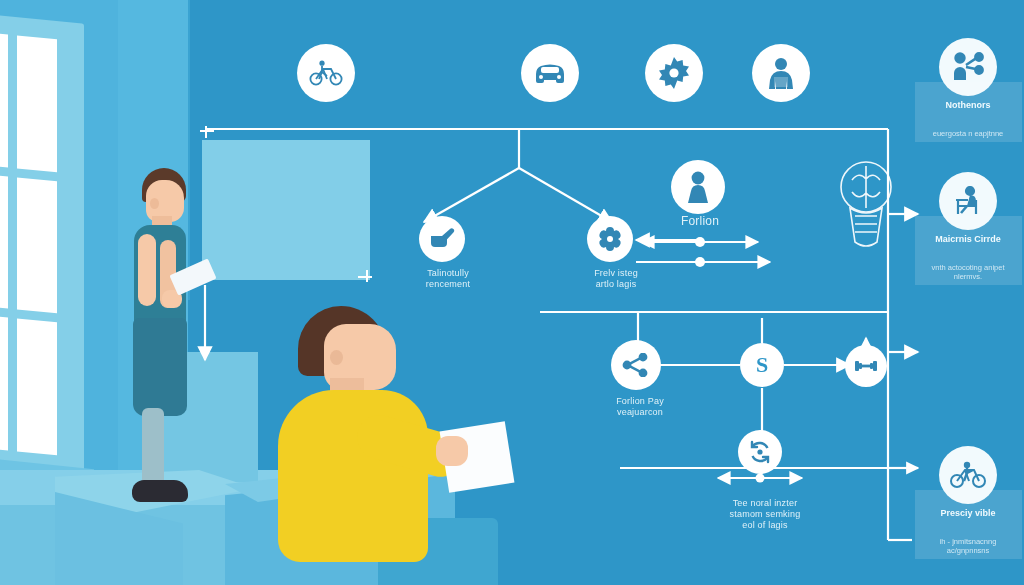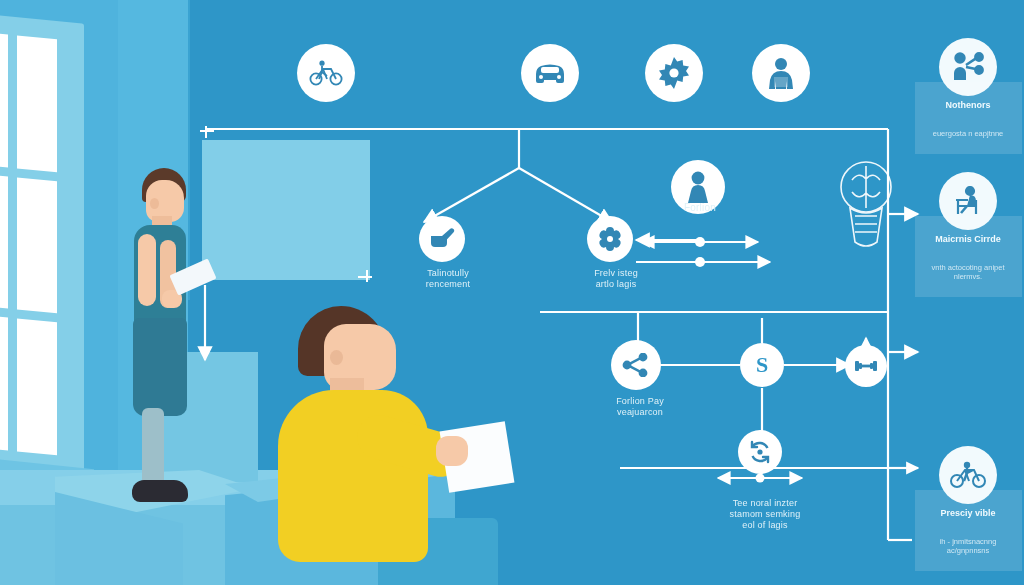--- a/index.html
+++ b/index.html
@@ -85,21 +85,21 @@
     border-radius:50%;background:#ffffff;box-shadow:0 0 0 0 rgba(0,0,0,0);}
   .node svg{display:block;}
   .node-label{position:absolute;text-align:center;color:#dff1f8;font-size:9px;line-height:11px;
     width:110px;left:50%;transform:translateX(-50%);filter:blur(.35px);letter-spacing:.2px;}
   .node-wrap{position:absolute;}
 
   
   .card{position:absolute;right:8px;width:96px;display:flex;flex-direction:column;align-items:center;}
   .card-badge{width:58px;height:58px;border-radius:50%;background:#f2fafd;display:flex;
     align-items:center;justify-content:center;}
-  .card-body{margin-top:-14px;padding:18px 6px 16px;width:107px;box-sizing:border-box;
+  .card-body{margin-top:-14px;padding:18px 6px 4px;width:107px;box-sizing:border-box;
     background:rgba(255,255,255,.14);text-align:center;}
   .card-title{color:#f0fafe;font-size:9px;font-weight:bold;line-height:11px;filter:blur(.3px);}
   .card-desc{color:#cfe8f4;font-size:7.5px;line-height:9px;margin-top:18px;filter:blur(.45px);}
   .s-letter{font-size:22px;font-weight:bold;color:#2e96c8;font-family:"Liberation Serif",serif;line-height:1;}
 </style>
 </head>
 <body>
 
 <div id="scene">
 
@@ -280,21 +280,21 @@
     </div>
   </div>
 
   <div class="node-wrap" style="left:645px;top:160px;width:110px;">
     <div class="node" style="left:26px;top:0;width:54px;height:54px;position:absolute;">
       <svg width="28" height="32" viewBox="0 0 28 32" fill="#3287b5">
         <circle cx="14" cy="7" r="6.4"></circle>
         <path d="M14 14 q6 0 7 6 l3 12 h-20 l3-12 q1-6 7-6 z"></path>
       </svg>
     </div>
-    <div class="node-label" style="top:42px;font-size:10px;">Forlion</div>
+    <div class="node-label" style="top:56px;font-size:12px;">Forlion</div>
   </div>
 
   <div class="node-wrap" style="left:585px;top:340px;width:110px;">
     <div class="node" style="left:26px;top:0;width:50px;height:50px;position:absolute;">
       <svg width="28" height="24" viewBox="0 0 28 24" fill="none" stroke="#3287b5" stroke-width="2.4">
         <circle cx="21" cy="4" r="3.2" fill="#3287b5"></circle>
         <circle cx="5" cy="12" r="3.2" fill="#3287b5"></circle>
         <circle cx="21" cy="20" r="3.2" fill="#3287b5"></circle>
         <path d="M8 10.6 L18 5.4 M8 13.4 L18 18.6"></path>
       </svg>

